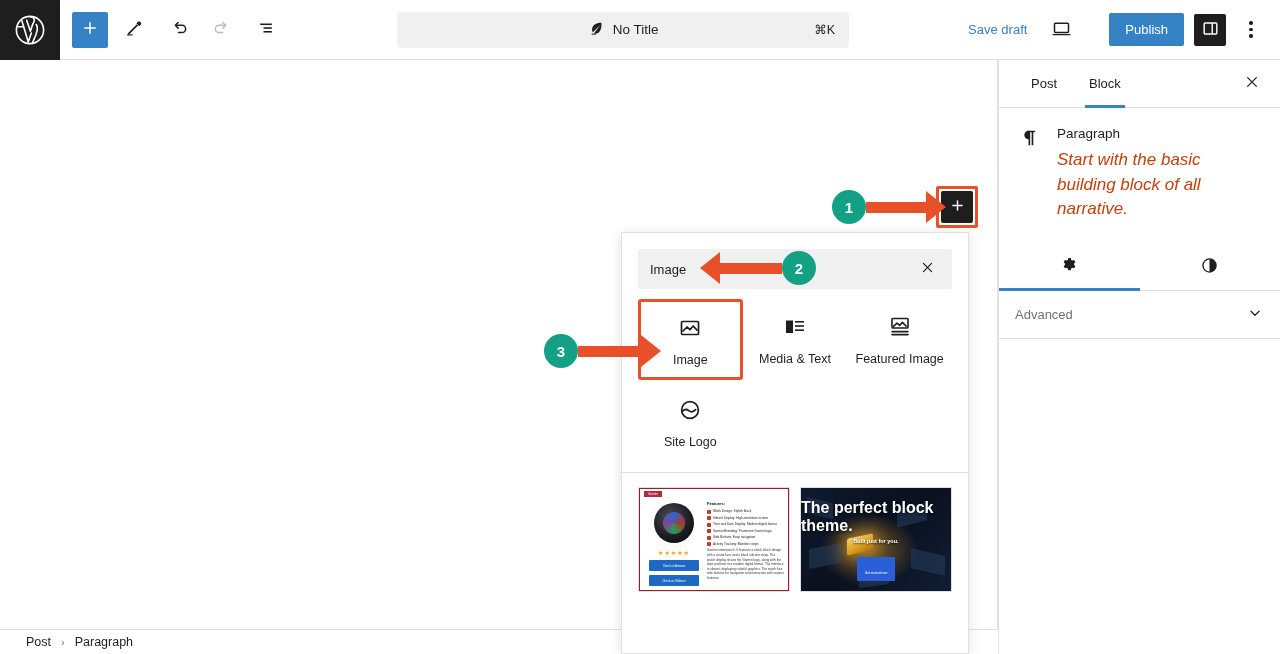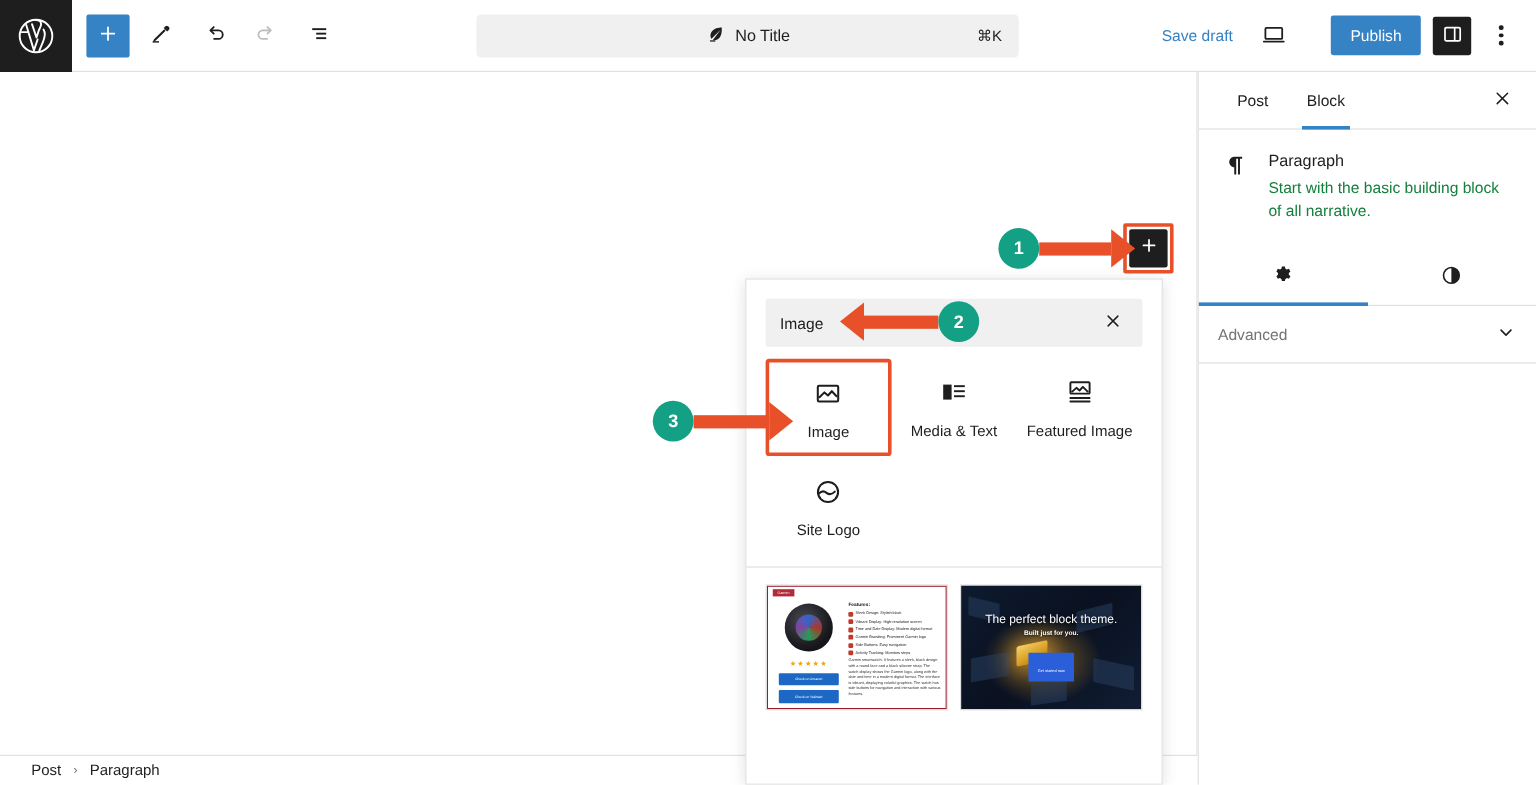--- a/index.html
+++ b/index.html
@@ -96,21 +96,21 @@
     height: 3px; background: #3582c4;
   }
   .sb-close {
     position: absolute; right: 12px; top: 50%; transform: translateY(-50%);
     width: 32px; height: 32px; display: flex; align-items: center; justify-content: center;
     cursor: pointer; background: none; border: none; color: #1e1e1e;
   }
   .blockcard { padding: 18px 20px 0 20px; display: flex; gap: 14px; }
   .blockcard-icon { width: 24px; flex: 0 0 24px; color: #1e1e1e; padding-top: 1px; }
   .blockcard-title { font-size: 13.5px; color: #1e1e1e; margin-bottom: 7px; }
-  .blockcard-desc { font-size: 13px; color: #15803d; line-height: 1.45; }
+  .blockcard-desc { font-size: 17px; color: #c2410c; line-height: 1.45; font-style: italic; }
   .sb-icon-tabs {
     display: flex; margin-top: 22px; border-bottom: 1px solid #e0e0e0;
   }
   .sb-icon-tab {
     flex: 1; height: 46px; display: flex; align-items: center; justify-content: center;
     cursor: pointer; background: none; border: none; position: relative; color: #1e1e1e;
   }
   .sb-icon-tab.active::after {
     content: ""; position: absolute; left: 0; right: 0; bottom: -1px; height: 3px; background: #3582c4;
   }
@@ -180,21 +180,21 @@
   
   .tp { width: 100%; height: 100%; background: #0b1422; position: relative; overflow: hidden;
         display: flex; flex-direction: column; align-items: center; justify-content: center; }
   .tp-bg { position: absolute; inset: 0; background:
       radial-gradient(ellipse at 45% 60%, rgba(230,160,40,.55) 0%, rgba(20,30,50,0) 42%),
       linear-gradient(135deg, #0d1a2e 0%, #0a1120 50%, #101d33 100%); }
   .tp-blk { position: absolute; background: rgba(40,62,95,.55); border-radius: 1px; }
   .tp-gold { position: absolute; left: 46px; top: 48px; width: 26px; height: 17px;
      background: linear-gradient(160deg, #f6d36b, #d89b1e 60%, #a86d10); transform: skewY(-12deg); border-radius: 2px;
      box-shadow: 0 0 14px 5px rgba(240,170,50,.45); }
-  .tp-t1 { position: relative; font-size: 10px; font-weight: normal; color: #fff; text-shadow: 0 1px 3px rgba(0,0,0,.8); margin-bottom: 3px; }
+  .tp-t1 { position: relative; font-size: 16px; font-weight: bold; color: #fff; text-shadow: 0 1px 3px rgba(0,0,0,.8); margin-bottom: 3px; }
   .tp-t2 { position: relative; font-size: 5.5px; font-weight: bold; color: #fff; text-shadow: 0 1px 2px rgba(0,0,0,.8); }
   .tp-btn { position: relative; margin-top: 13px; background: #2b5fd9; border-radius: 1px; padding: 3px 8px; }
   .tp-btn span { font-size: 3.2px; color: #fff; }
 
   
   .ann { position: absolute; pointer-events: none; }
   .ann-num {
     width: 34px; height: 34px; border-radius: 50%; background: #13a085;
     color: #fff; font-size: 15px; font-weight: bold;
     display: flex; align-items: center; justify-content: center;

